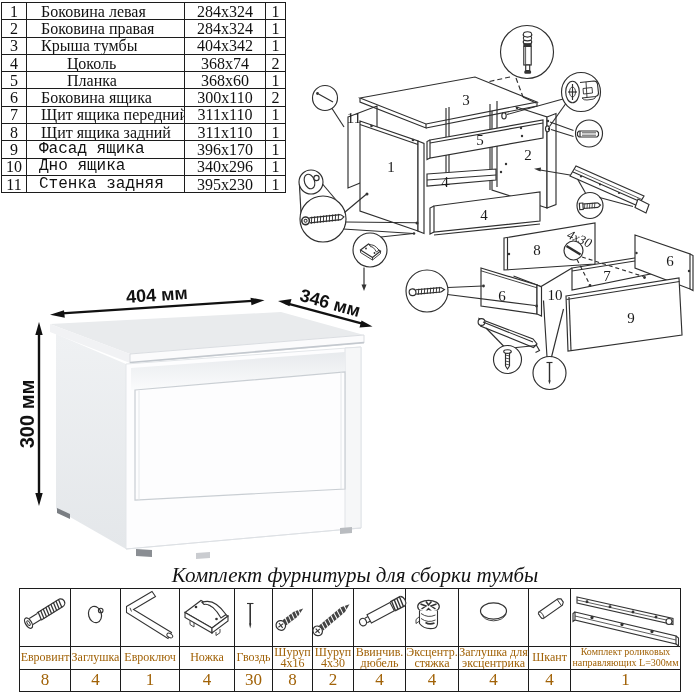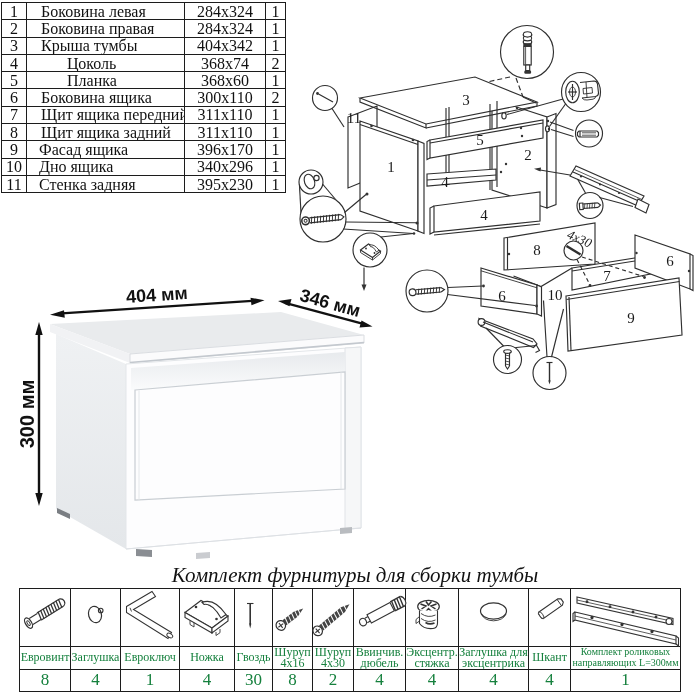--- a/index.html
+++ b/index.html
@@ -8,25 +8,25 @@
      font-family:"Liberation Serif",serif;}
 #parts{position:absolute;left:1px;top:2px;border-collapse:collapse;
        font-size:16px;color:#111;table-layout:fixed;width:284px;}
 #parts td{border:1.6px solid #1c1c1c;height:16.3px;padding:0;line-height:15px;
           white-space:nowrap;overflow:hidden;}
 #parts td.n{text-align:center;}
 #parts td.nm{padding-left:14px;}
 #parts td.dm{text-align:center;}
 #parts td.q{text-align:center;}
 #parts td.i1{padding-left:40px;}
-#parts td.i2{padding-left:12px;}
+#parts td.i2{padding-left:12px;font-family:Liberation Mono, monospace;}
 #title{position:absolute;left:10px;top:563px;width:690px;text-align:center;
        font-size:21px;color:#111;font-style:italic;}
 #hw{position:absolute;left:19px;top:588px;border-collapse:collapse;
-    color:#15803d;table-layout:fixed;width:662px;}
+    color:#a16207;table-layout:fixed;width:662px;}
 #hw td{border:1.6px solid #1c1c1c;padding:0;text-align:center;overflow:hidden;}
 #hw tr.icons td{height:56.5px;}
 #hw tr.names td{height:20px;font-size:12px;line-height:11px;}
 #hw tr.qty td{height:21.5px;font-size:17px;}
 svg{position:absolute;left:0;top:0;pointer-events:none;}
 </style>
 </head>
 <body>
 <table id="parts">
 <colgroup>

